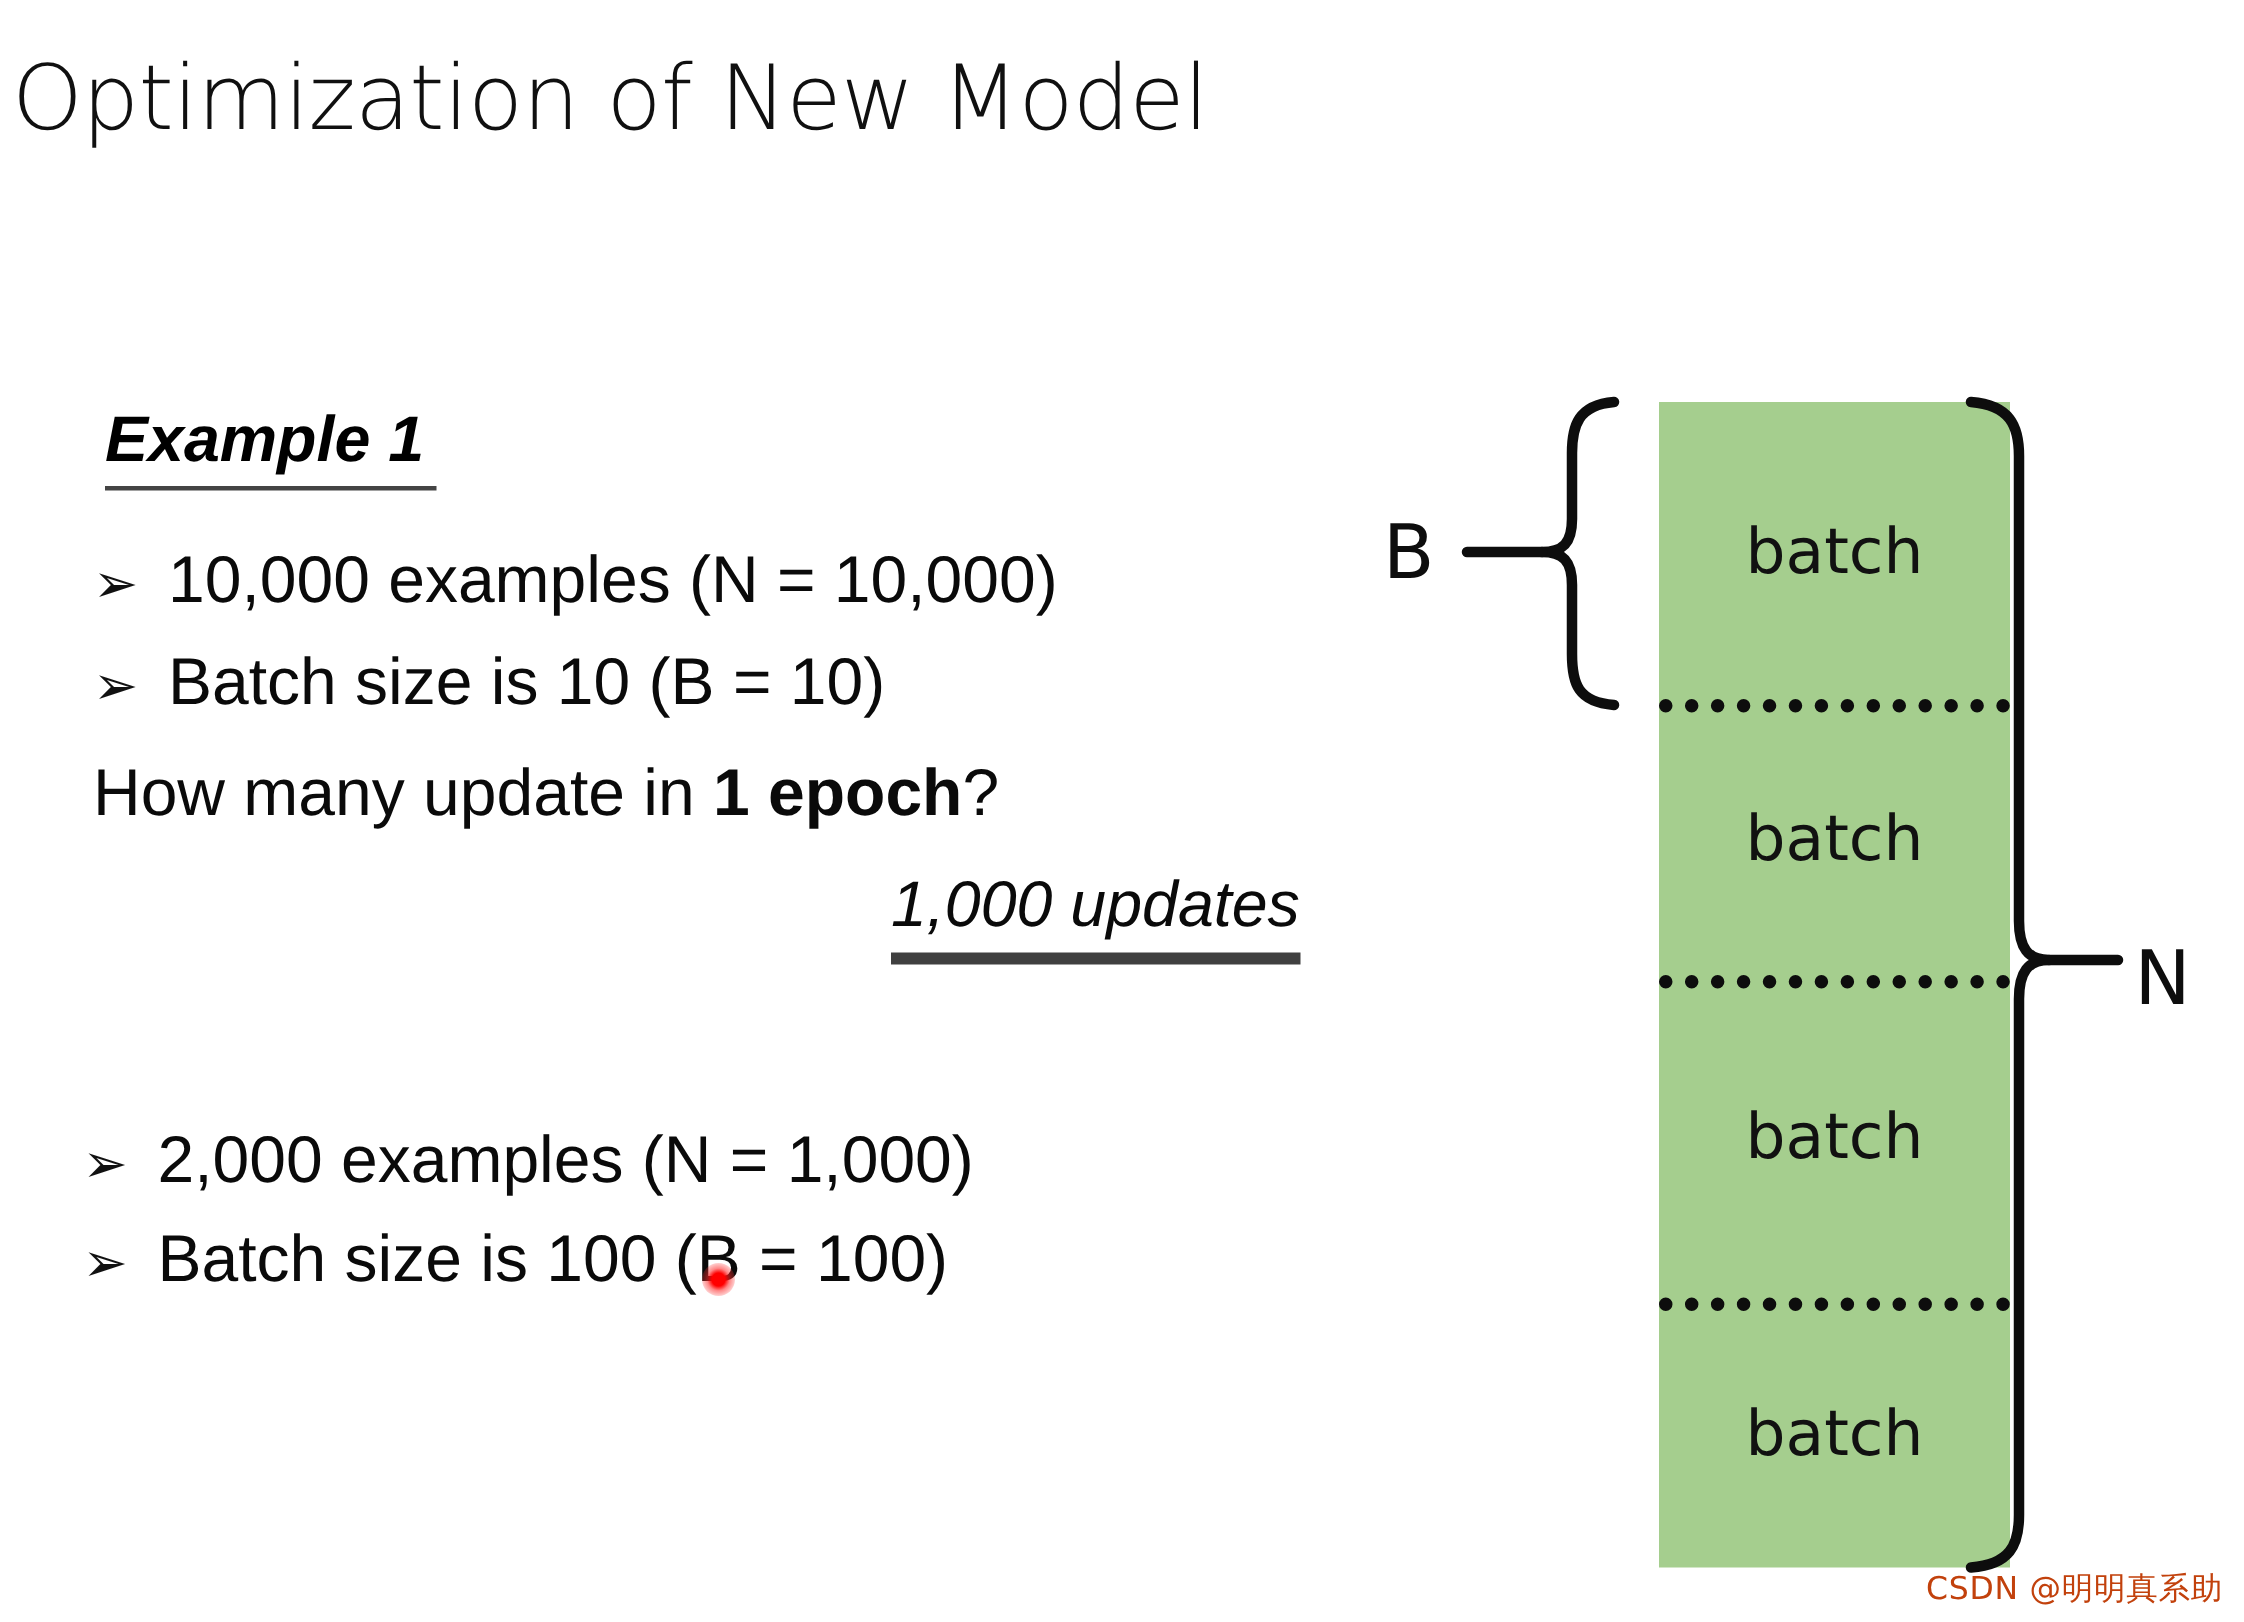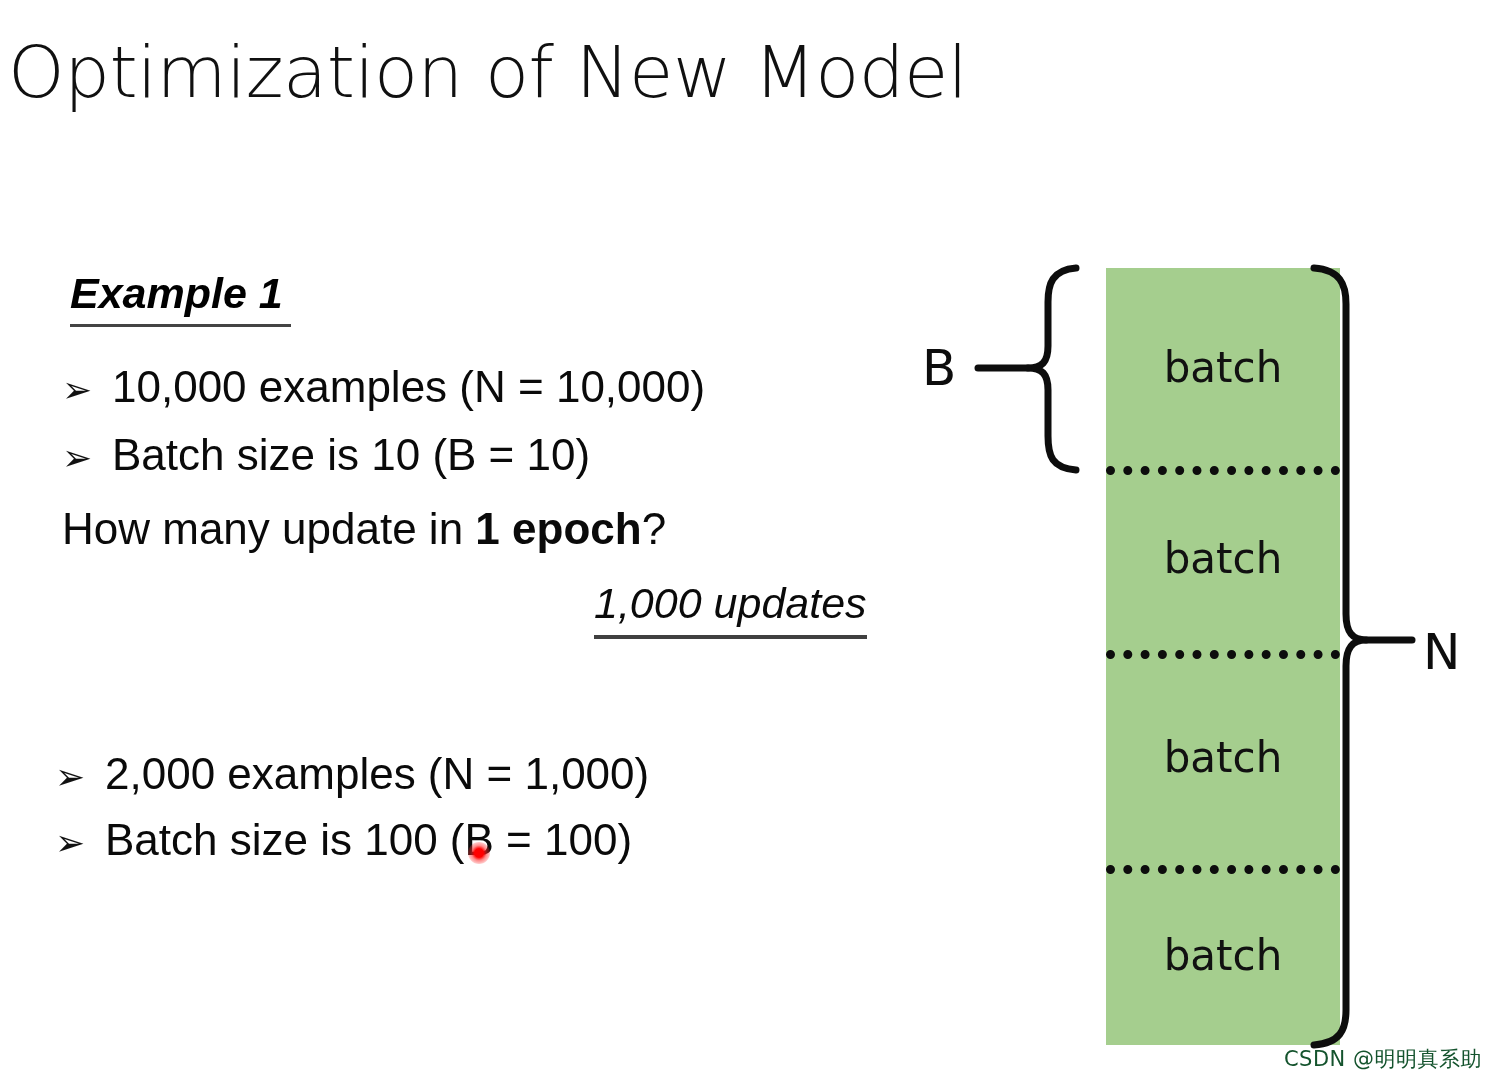--- a/index.html
+++ b/index.html
@@ -20,21 +20,21 @@
     overflow: hidden;
   }
 
   
   #slide-title {
     position: absolute;
     left: 8px;
     top: 36px;
     font-family: "DejaVu Sans", sans-serif;
     font-weight: 300;
-    font-size: 72px;
+    font-size: 60px;
     line-height: 1.0;
     letter-spacing: -0.5px;
     color: #101010;
     white-space: nowrap;
   }
 
   
   .section-head {
     position: absolute;
     font-family: "Liberation Sans", sans-serif;
@@ -90,21 +90,21 @@
   #answer-line {
     position: absolute;
     left: 594px;
     top: 582px;
     font-style: italic;
     font-size: 43px;
     line-height: 1.0;
     white-space: nowrap;
     color: #0a0a0a;
     padding-bottom: 10px;
-    border-bottom: 4px solid #404040;
+    border-bottom: 8px solid #404040;
   }
 
   
   #pointer-dot {
     position: absolute;
     left: 468px;
     top: 842px;
     width: 22px;
     height: 22px;
     border-radius: 50%;
@@ -171,21 +171,21 @@
   #label-b { left: 22px; top: 93px; }   
   #label-n { left: 523px; top: 377px; } 
 
   
   #watermark {
     position: absolute;
     right: 14px;
     bottom: 8px;
     font-family: "DejaVu Sans", sans-serif;
     font-size: 21px;
-    color: #14532d;
+    color: #c2410c;
     white-space: nowrap;
     letter-spacing: 0.5px;
     margin-top: 24px;
   }
 </style>
 </head>
 <body>
 
 <div id="slide">
 

